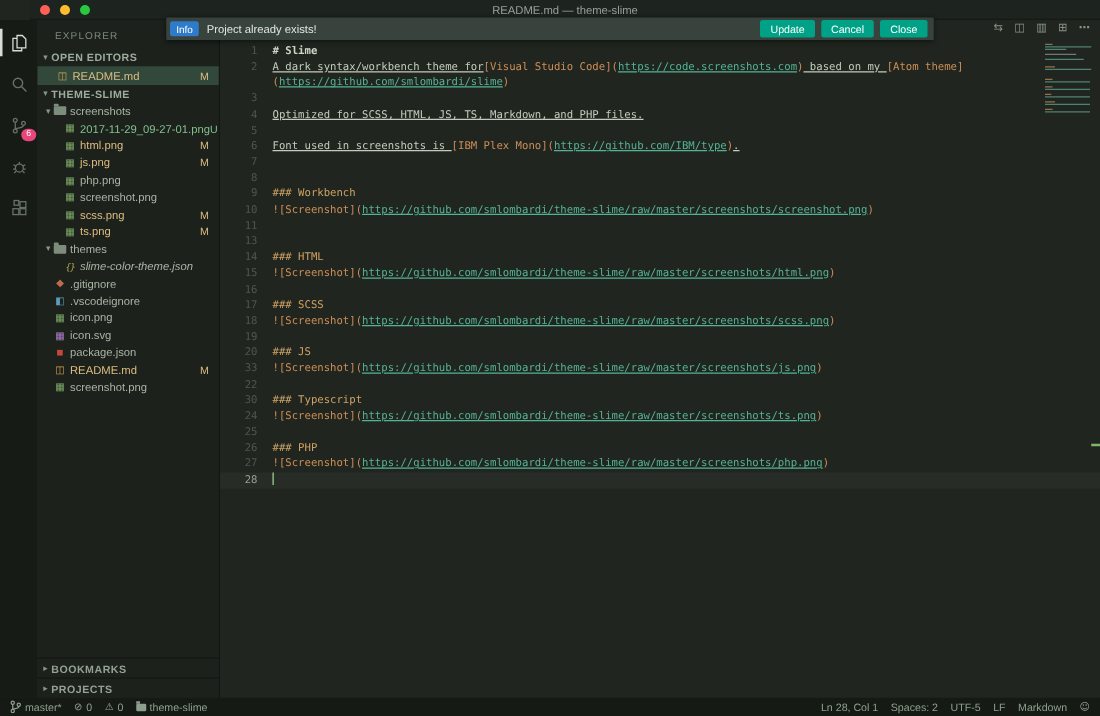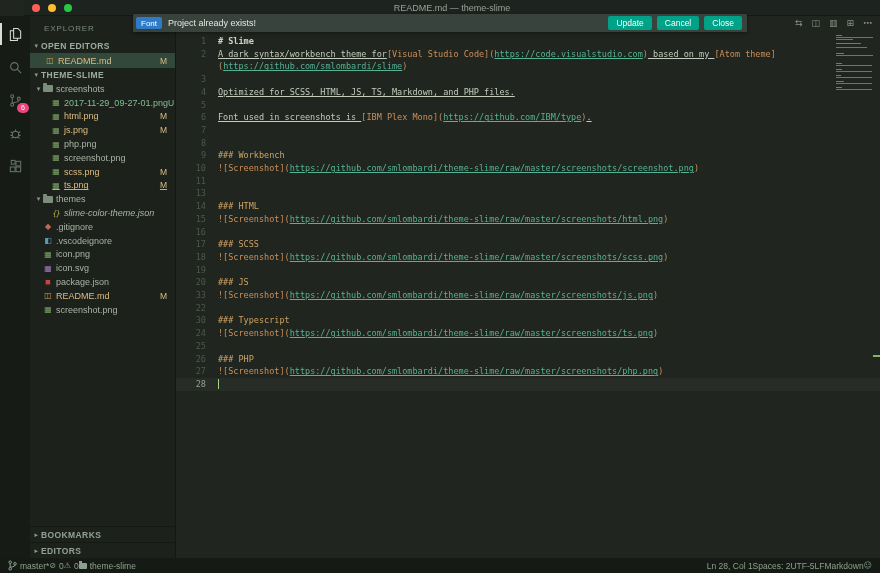--- a/index.html
+++ b/index.html
@@ -70,21 +70,21 @@
   .tk-h3{color:#cea164;}
   .tk-link{color:#cd8d58;}
   .tk-url{color:#55b295;text-decoration:underline;}
   .cursor{display:inline-block;width:1px;height:10px;background:#a2d48c;vertical-align:-2px;}
   .minimap{position:absolute;top:3px;right:4px;width:40px;}
   .mm-line{height:1px;margin-bottom:1px;}
   .ruler-cursor{position:absolute;right:0;top:323px;width:7px;height:2px;background:#82b56c;}
 
   
   .statusbar{height:15px;background:#151a14;display:flex;align-items:center;justify-content:space-between;font-size:8.5px;color:#8da08d;padding:0 8px;box-sizing:border-box;}
-  .sb-left,.sb-right{display:flex;align-items:center;}
+  .sb-left,.sb-right{display:flex;align-items:center;gap:10px;}
   .sb-item{display:flex;align-items:center;gap:3px;cursor:default;}
   .sbic{font-family:"DejaVu Sans",sans-serif;font-size:8px;}
   .ic-folder{display:inline-block;width:8px;height:6px;background:#8da08d;border-radius:1px;position:relative;}
   .ic-folder::before{content:"";position:absolute;top:-2px;left:0;width:3px;height:2px;background:#8da08d;}
 
   
   .notification{position:absolute;left:133px;top:14px;width:614px;height:18px;background:#39433d;display:flex;align-items:center;gap:6px;padding:0 3px;box-sizing:border-box;z-index:20;border-radius:1px;box-shadow:0 1px 4px rgba(0,0,0,.45);}
   .notif-badge{background:#2e7cc9;color:#fff;font-size:8px;padding:1.5px 5px;border-radius:2px;}
   .notif-msg{color:#e2e8e0;font-size:9px;flex:1;}
   #notif-actions{display:flex;gap:5px;padding-right:2px;}
@@ -195,21 +195,21 @@
           </div>
           <div class="tree-row" style="padding-left: 21px;">
             <span class="ficon icon-image"></span>
             <span class="tree-label">screenshot.png</span>
           </div>
           <div class="tree-row st-modified" style="padding-left: 21px;">
             <span class="ficon icon-image"></span>
             <span class="tree-label">scss.png</span>
             <span class="git-badge">M</span>
           </div>
-          <div class="tree-row st-modified" style="padding-left: 21px; text-decoration: underline;">
+          <div class="tree-row st-modified" style="padding-left: 21px;">
             <span class="ficon icon-image"></span>
             <span class="tree-label">ts.png</span>
             <span class="git-badge">M</span>
           </div>
           <div class="tree-row" style="padding-left: 4px;">
             <span class="chev">▾</span>
             <span class="folder-icon"></span>
             <span class="tree-label">themes</span>
           </div>
           <div class="tree-row" style="padding-left: 21px; font-style: italic;">
@@ -246,42 +246,42 @@
             <span class="tree-label">screenshot.png</span>
           </div>
         </div>
       <div class="sb-bottom" id="sb-bottom">
           <div class="sb-section">
             <span class="chev">▸</span>
             <span>BOOKMARKS</span>
           </div>
           <div class="sb-section">
             <span class="chev">▸</span>
-            <span>EDITORS</span>
+            <span>PROJECTS</span>
           </div>
         </div>
     </div>
 
     <div class="editor">
       <div class="ed-icons">
         <span class="edi gi-compare"></span>
         <span class="edi gi-split"></span>
         <span class="edi gi-panel"></span>
         <span class="edi gi-grid"></span>
         <span class="edi gi-more"></span>
       </div>
       <div class="ed-content">
         <div id="code">
             <div class="crow">
               <span class="ln">1</span>
               <span class="lc"><span class="tk-h1"># Slime</span></span>
             </div>
             <div class="crow">
               <span class="ln">2</span>
-              <span class="lc"><span class="tk-text">A dark syntax/workbench theme for</span><span class="tk-link">[Visual Studio Code](</span><span class="tk-url">https://code.visualstudio.com</span><span class="tk-link">)</span><span class="tk-text"> based on my </span><span class="tk-link">[Atom theme]</span></span>
+              <span class="lc"><span class="tk-text">A dark syntax/workbench theme for</span><span class="tk-link">[Visual Studio Code](</span><span class="tk-url">https://code.screenshots.com</span><span class="tk-link">)</span><span class="tk-text"> based on my </span><span class="tk-link">[Atom theme]</span></span>
             </div>
             <div class="crow">
               <span class="ln"></span>
               <span class="lc"><span class="tk-link">(</span><span class="tk-url">https://github.com/smlombardi/slime</span><span class="tk-link">)</span></span>
             </div>
             <div class="crow">
               <span class="ln">3</span>
               <span class="lc"></span>
             </div>
             <div class="crow">
@@ -459,21 +459,21 @@
         <span class="sb-item">
           <span>Markdown</span>
         </span>
         <span class="sb-item">
           <span class="sbic ic-smiley">☺</span>
         </span>
       </div>
   </div>
 
   <div class="notification">
-    <span class="notif-badge">Font</span>
+    <span class="notif-badge">Info</span>
     <span class="notif-msg">Project already exists!</span>
     <span id="notif-actions">
         <span class="notif-btn">Update</span>
         <span class="notif-btn">Cancel</span>
         <span class="notif-btn">Close</span>
       </span>
   </div>
 
 </div>
 

